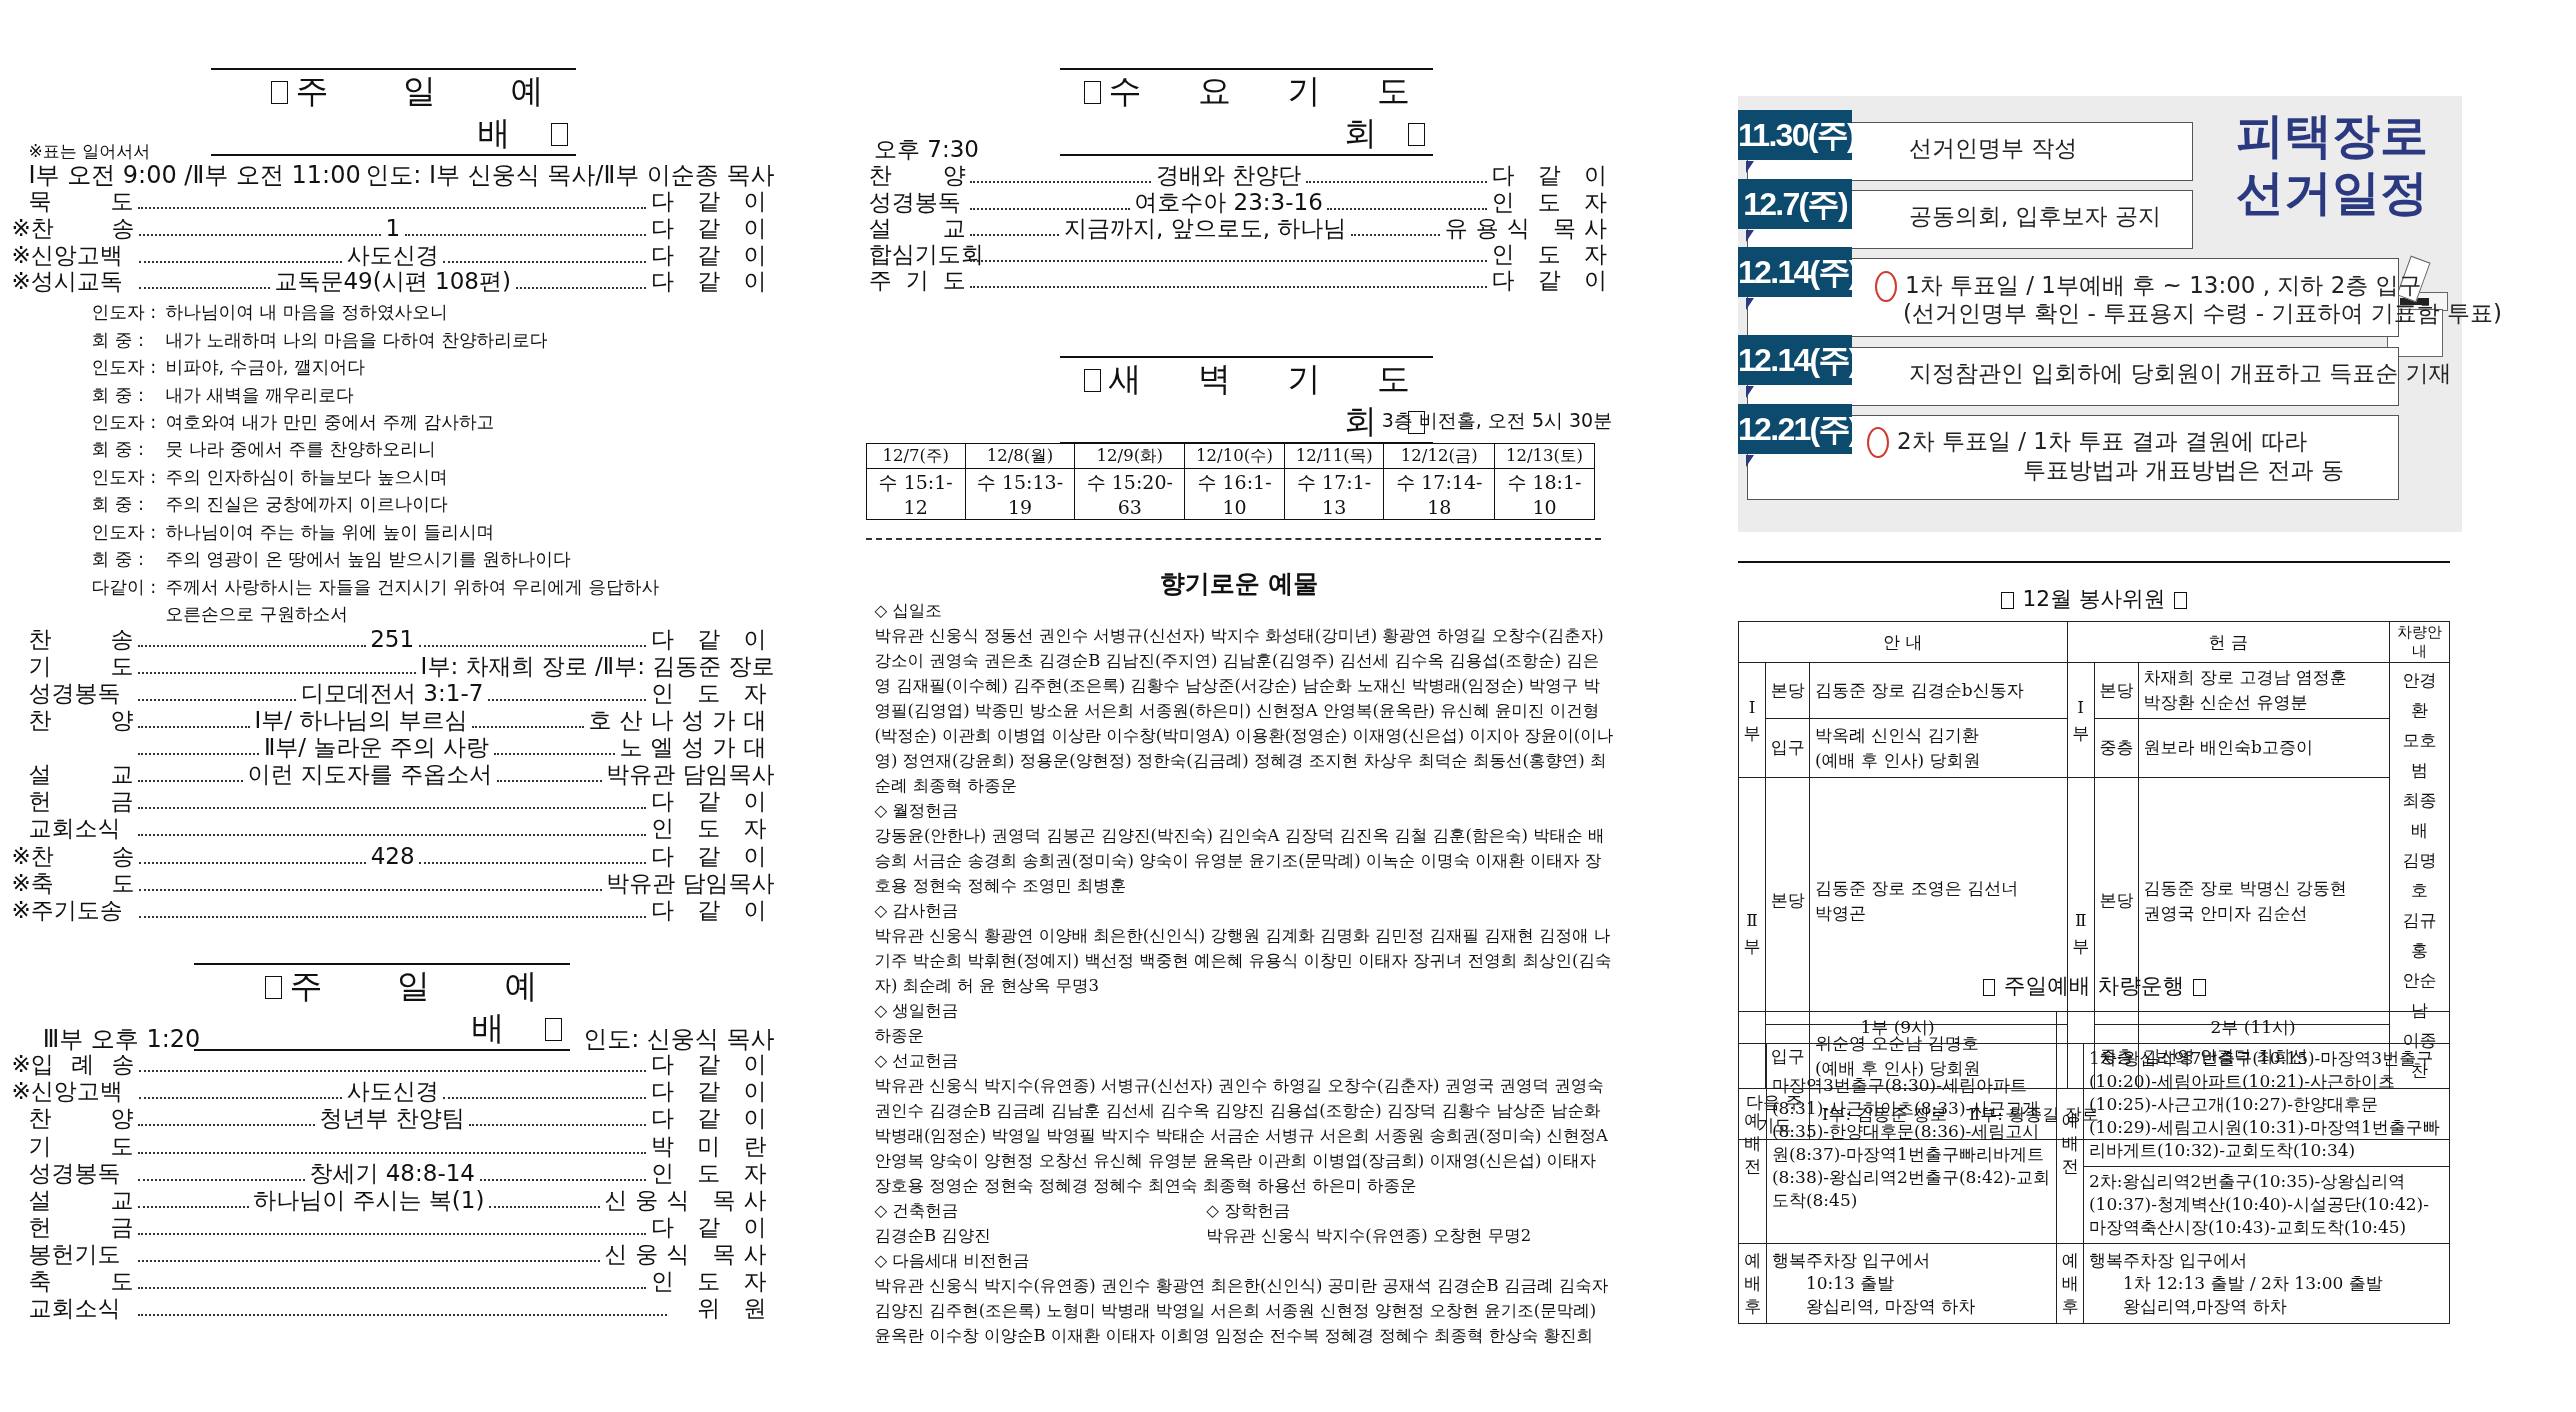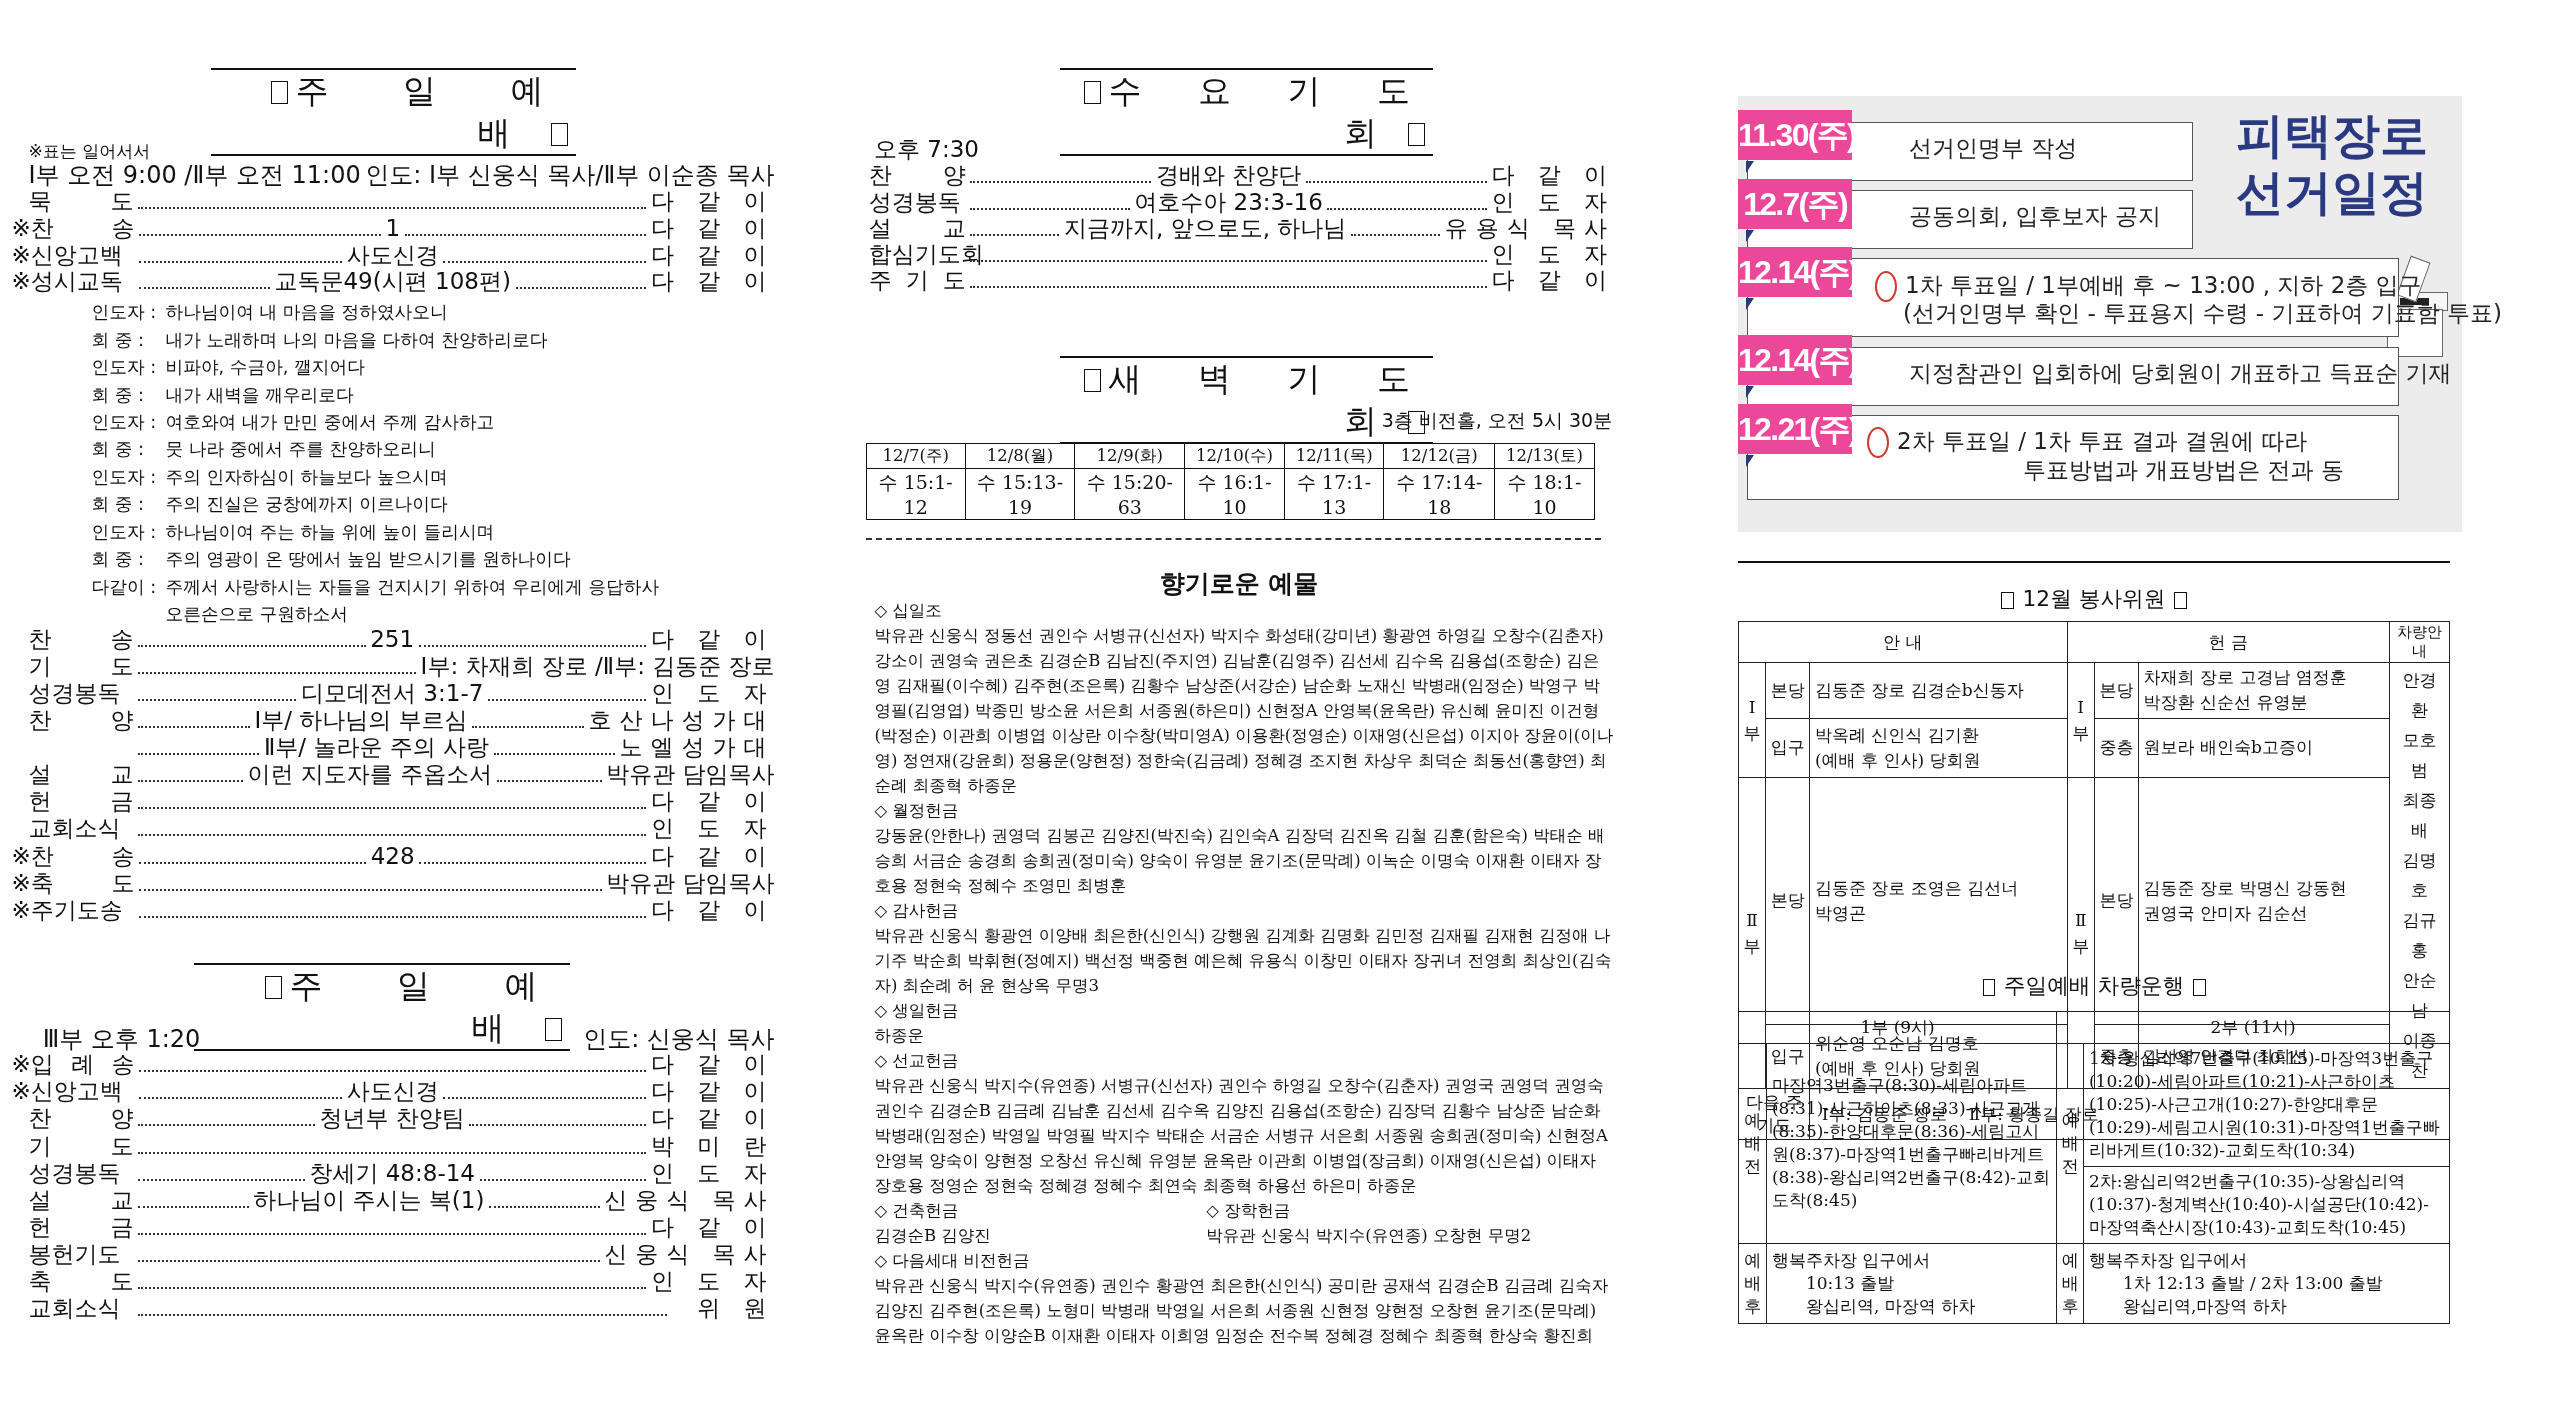--- a/index.html
+++ b/index.html
@@ -33,21 +33,21 @@
   table.grid td { border:1.1px solid #111; text-align:center; }
 
   .offer-head { position:absolute; left:0; width:100%; text-align:center; font-size:25px; font-weight:bold; }
   .offer { position:absolute; left:11.4px; width:741px; font-family:"DejaVu Serif","Liberation Serif",serif;
            font-size:16.5px; line-height:25px; }
   .offer .cat::before { content:"◇ "; }
   .offer p { margin:0; }
 
   
   #elect { position:absolute; left:0; top:96px; width:724px; height:436px; background:#ececed; }
-  .ev-tag { position:absolute; left:0; width:114px; height:50px; background:#ec4899; color:#fff;
+  .ev-tag { position:absolute; left:0; width:114px; height:50px; background:#0c4a6e; color:#fff;
             font-weight:bold; font-size:32px; line-height:50px; text-align:center; letter-spacing:-1.7px;
             font-family:"Liberation Sans", sans-serif; }
   .ev-tag::after { content:""; position:absolute; left:8px; bottom:-12.5px; border-left:0 solid transparent;
             border-right:8px solid transparent; border-top:12.5px solid #2b3a80; }
   .ev-box { position:absolute; left:9px; background:#fff; border:1.1px solid #555; border-bottom:1.7px solid #555; }
   .ev-text { position:absolute; font-size:23px; color:#222; white-space:nowrap; }
   .ev-stamp { display:inline-block; width:18px; height:27px; border:2.3px solid #d23a2e; border-radius:50%;
               vertical-align:middle; margin-right:8px; position:relative; }
   .elect-title { position:absolute; right:34px; top:11.4px; color:#2b3a80; font-weight:bold; font-size:48px;
                  line-height:57px; text-align:center; font-family:"Liberation Sans", sans-serif; }

